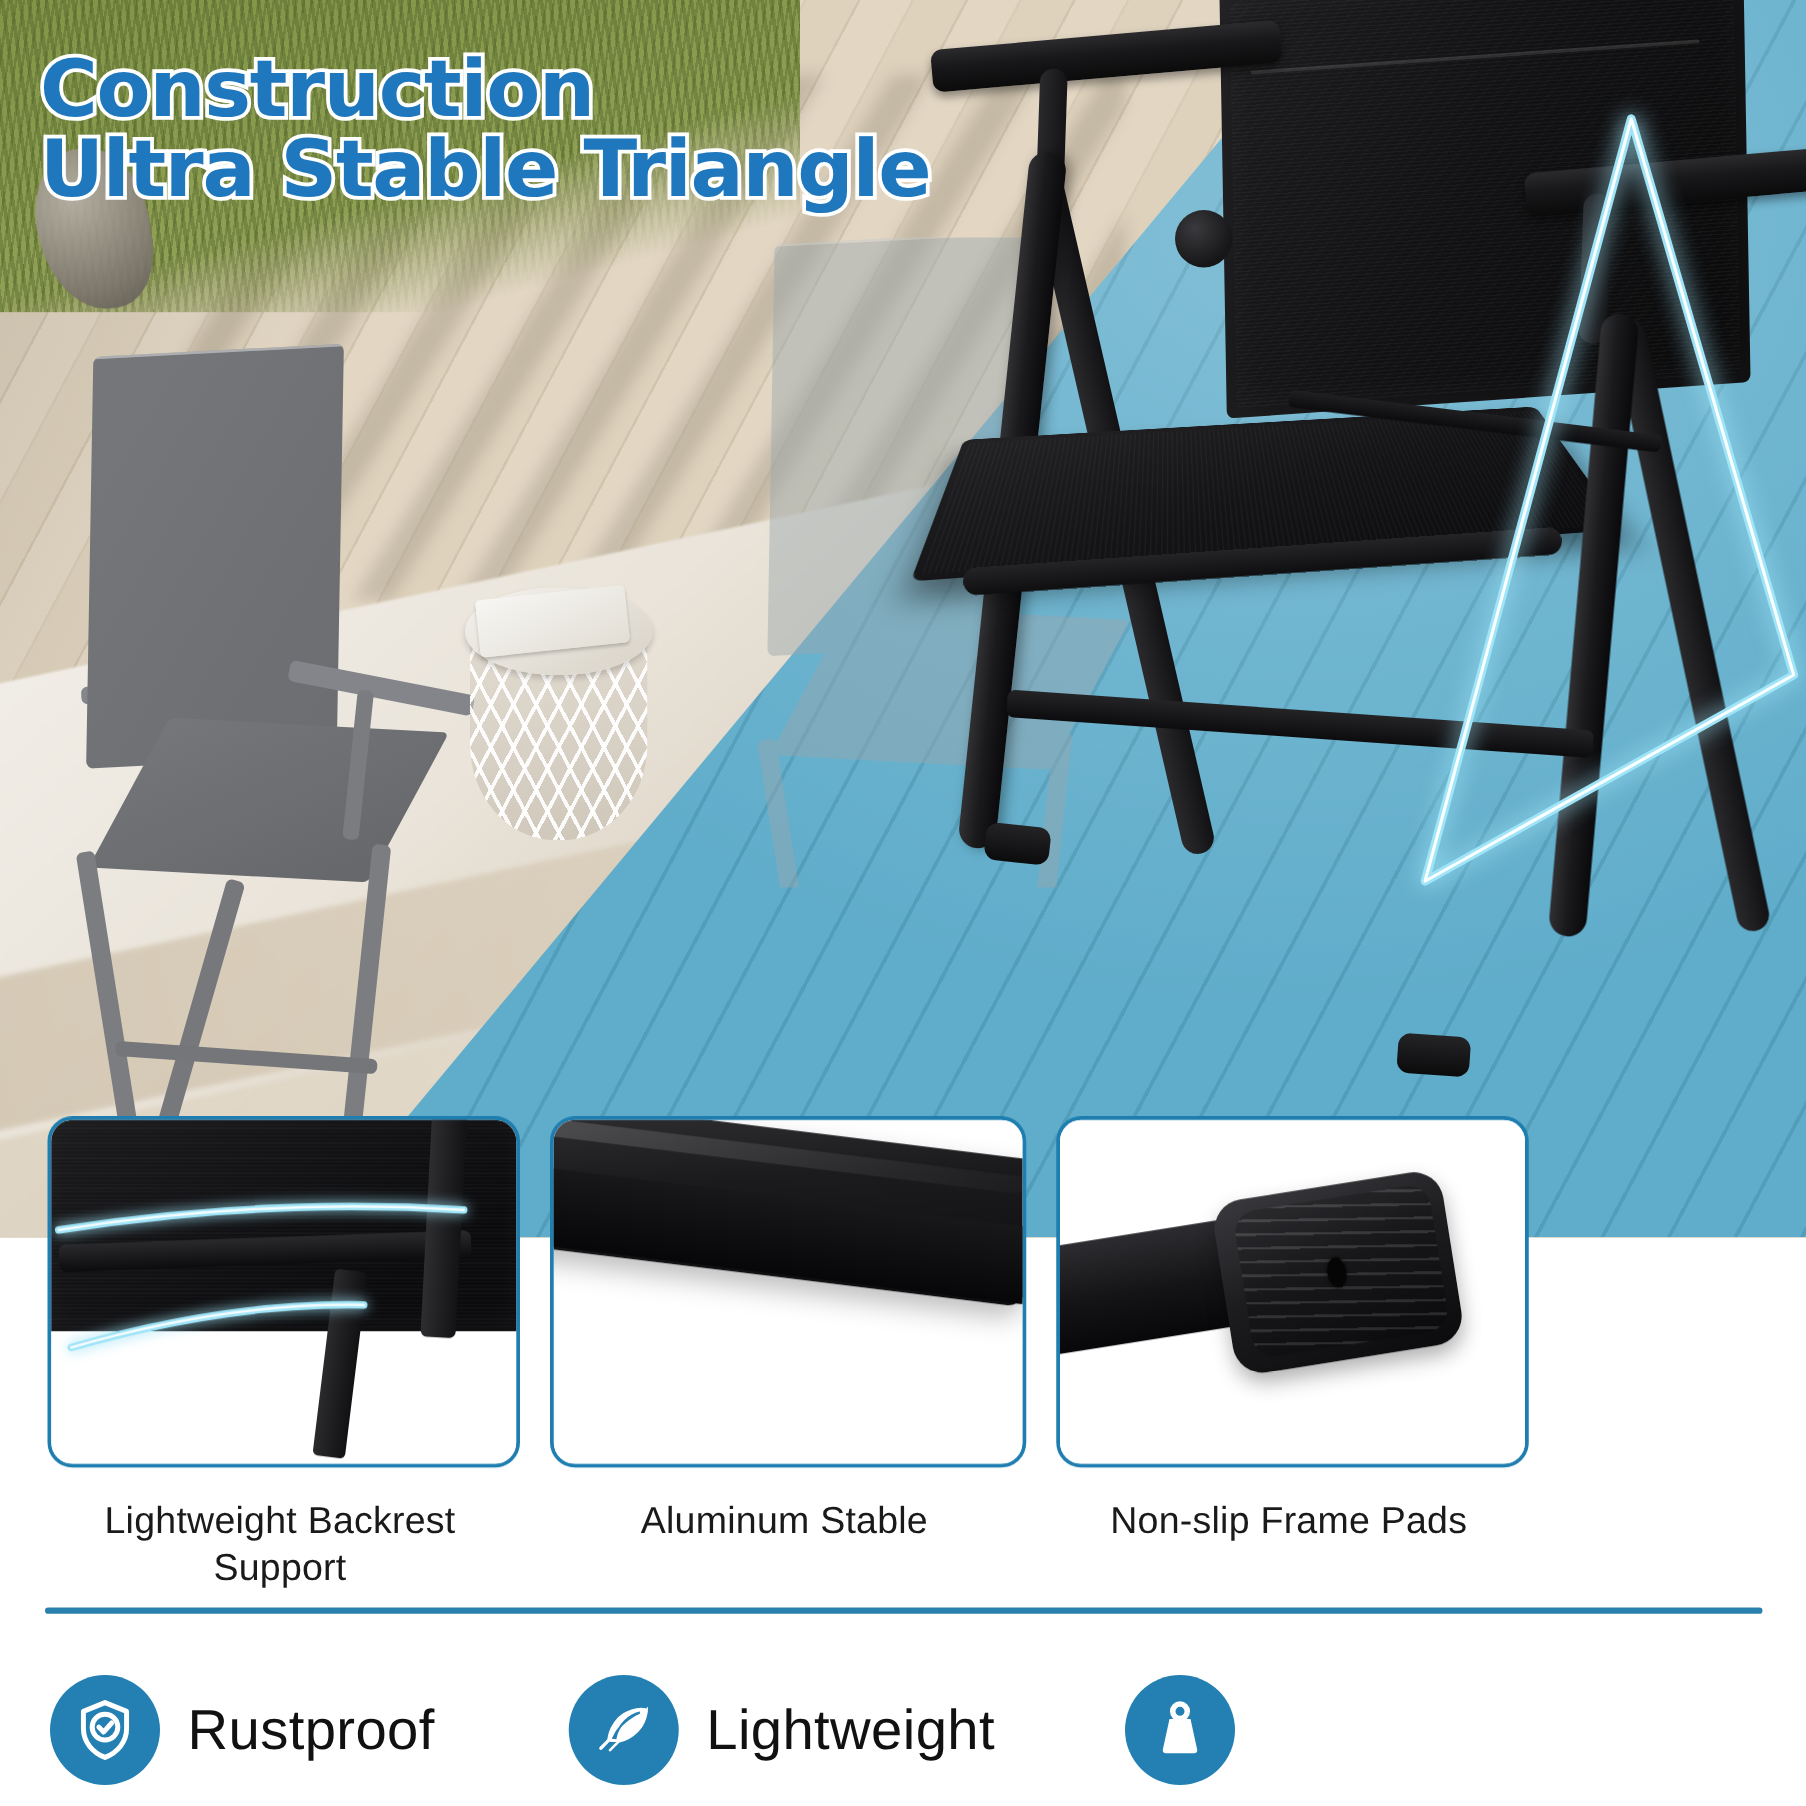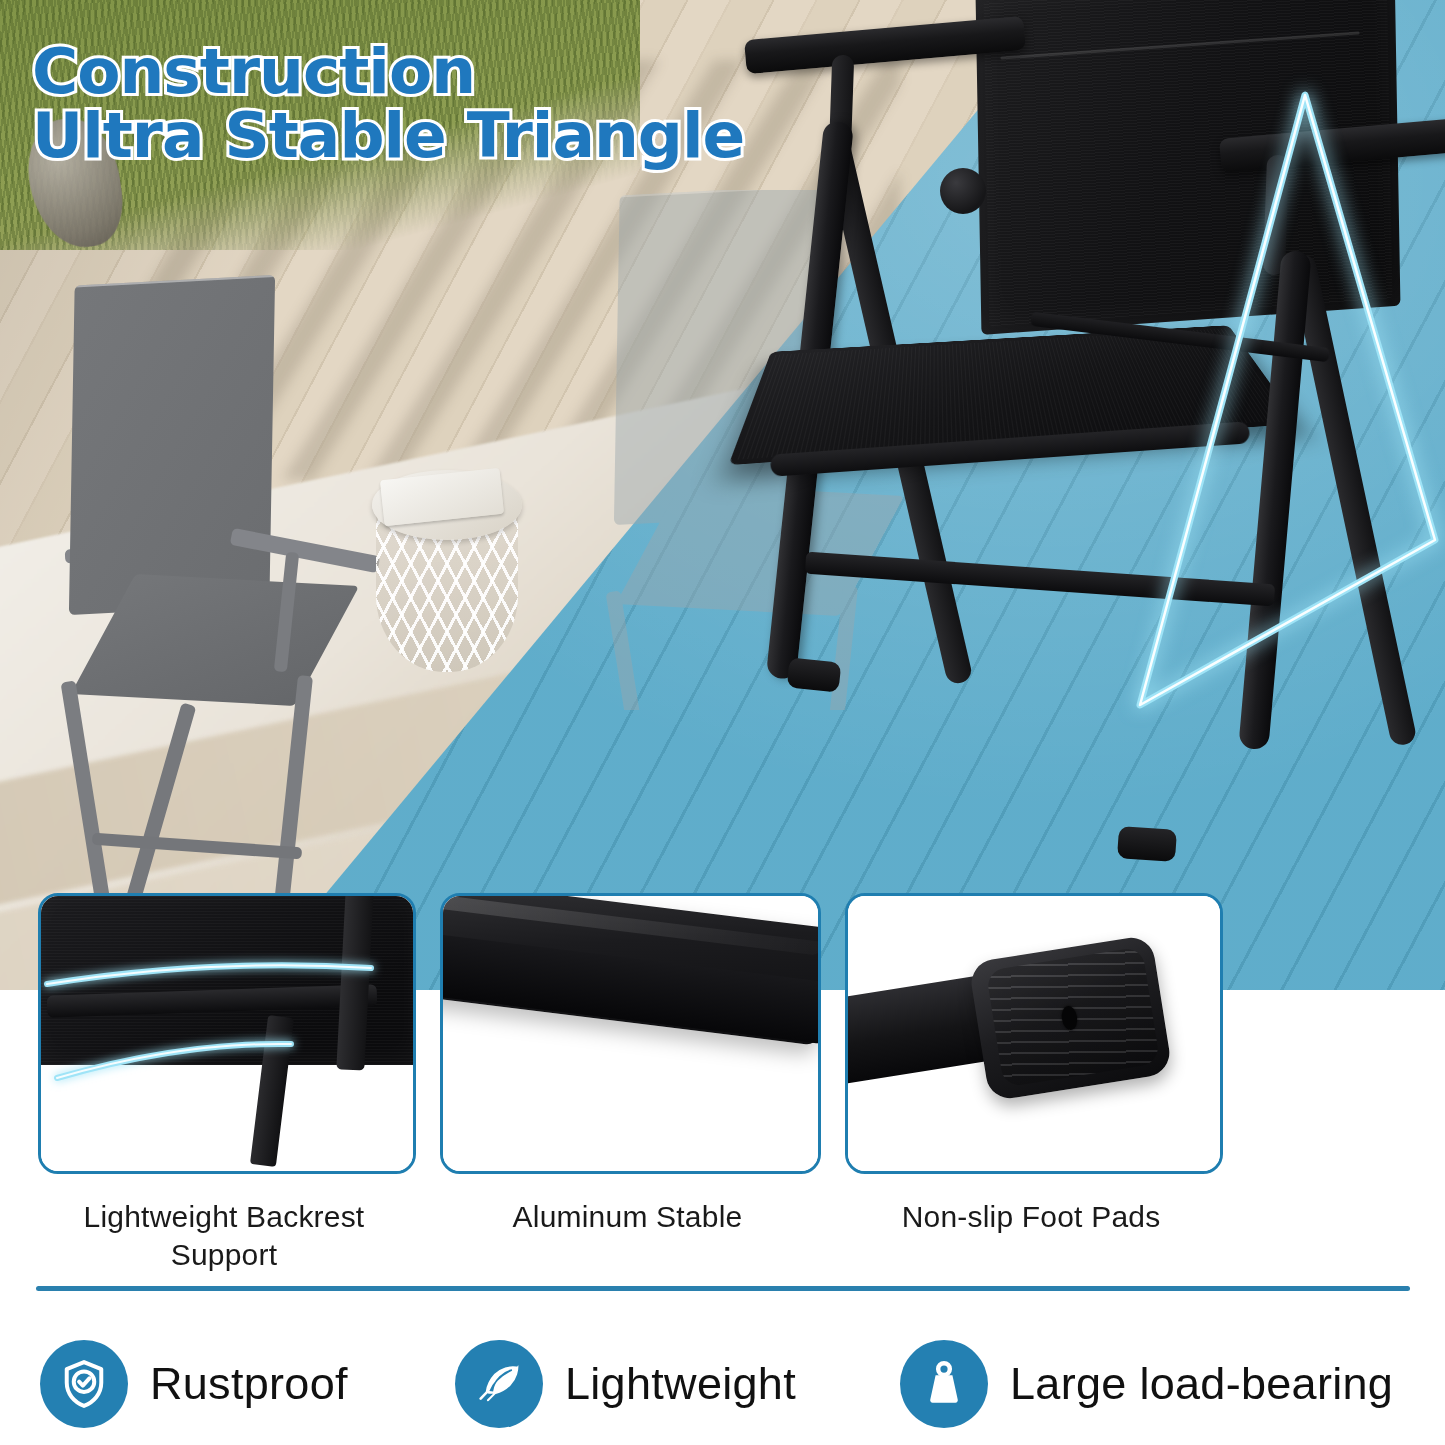--- a/index.html
+++ b/index.html
@@ -342,21 +342,21 @@
     <div class="k3bg"></div>
     <div class="k3tube"></div>
     <div class="k3pad"></div>
     <div class="k3ribs"></div>
     <div class="k3hole"></div>
   </div>
 </div>
 
 <div class="cap c1">Lightweight Backrest Support</div>
 <div class="cap c2">Aluminum Stable</div>
-<div class="cap c3">Non-slip Foot Pads</div>
+<div class="cap c3">Non-slip Frame Pads</div>
 
 <div class="divider"></div>
 
 <div class="badges">
 
   <div class="badge b2">
     <span class="bicon">
       <svg width="56" height="56" viewBox="0 0 24 24" fill="#ffffff" stroke="#2480b2" stroke-width=".7">
         <path d="M19.6 4.2c-3-.6-7.2.6-9.9 3.3C7.4 10 6.3 12.9 6 15.1l-2.5 2.5a.9.9 0 0 0 1.3 1.3l2.4-2.5c.4.1.9.1 1.4.1l-2 2a.8.8 0 0 0 1.1 1.1l3-3c2.2-.5 4.6-1.8 6.5-3.7 2.7-2.7 3.9-6.9 3.3-9.9ZM9.2 14.8c.3-1.8 1.3-4 3.2-5.9 1.5-1.5 3.4-2.5 5.1-2.9-2.2 1-4.5 2.6-6.3 4.4-1.1 1.2-2.1 2.7-2.8 4.3l.8.1Z"></path>
       </svg>
@@ -375,15 +375,14 @@
     <span class="blabel">Rustproof</span>
   </div>
 
   <div class="badge b3">
     <span class="bicon">
       <svg width="56" height="56" viewBox="0 0 24 24" fill="none">
         <circle cx="12" cy="5.6" r="2.5" stroke="#ffffff" stroke-width="1.9"></circle>
         <path d="M8.4 8.2h7.2l2.3 10.6a1 1 0 0 1-1 1.2H7.1a1 1 0 0 1-1-1.2Z" fill="#ffffff"></path>
       </svg>
     </span>
-    <span class="blabel">Large load-bearing</span>
   </div>
 </div>
 
 </body></html>

